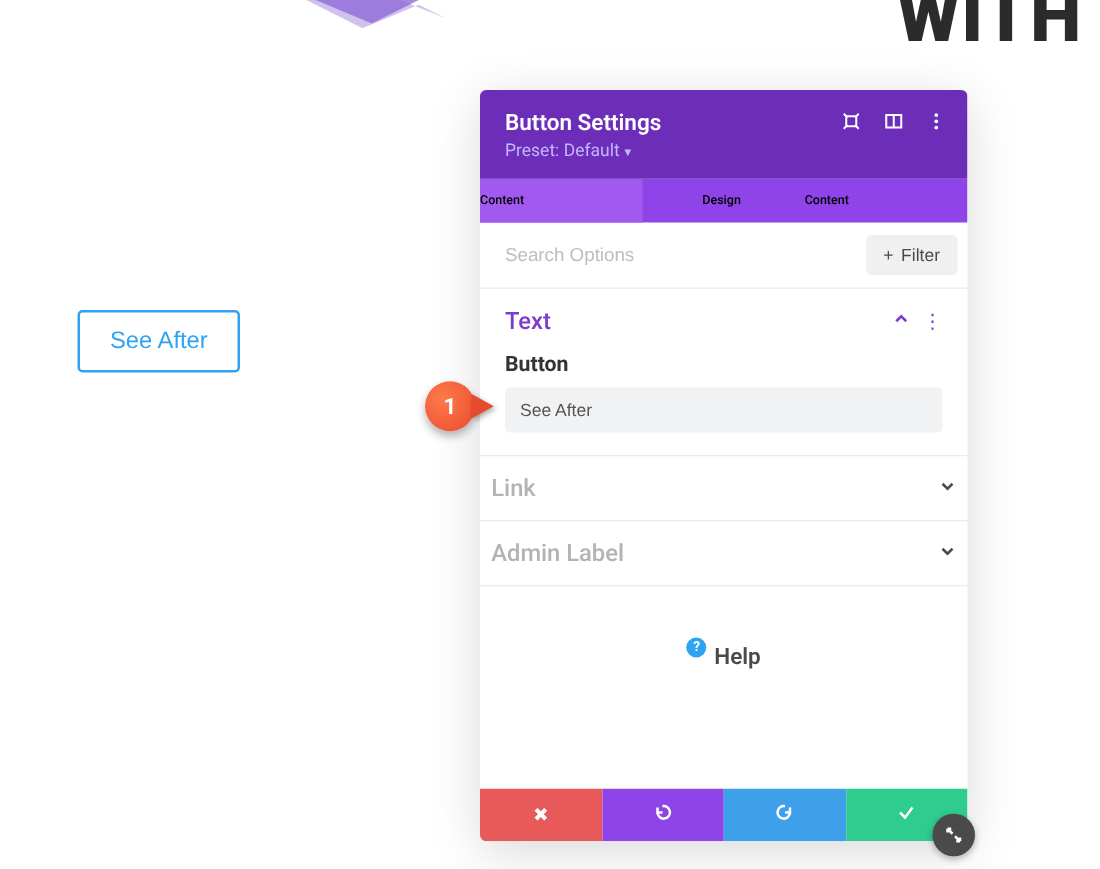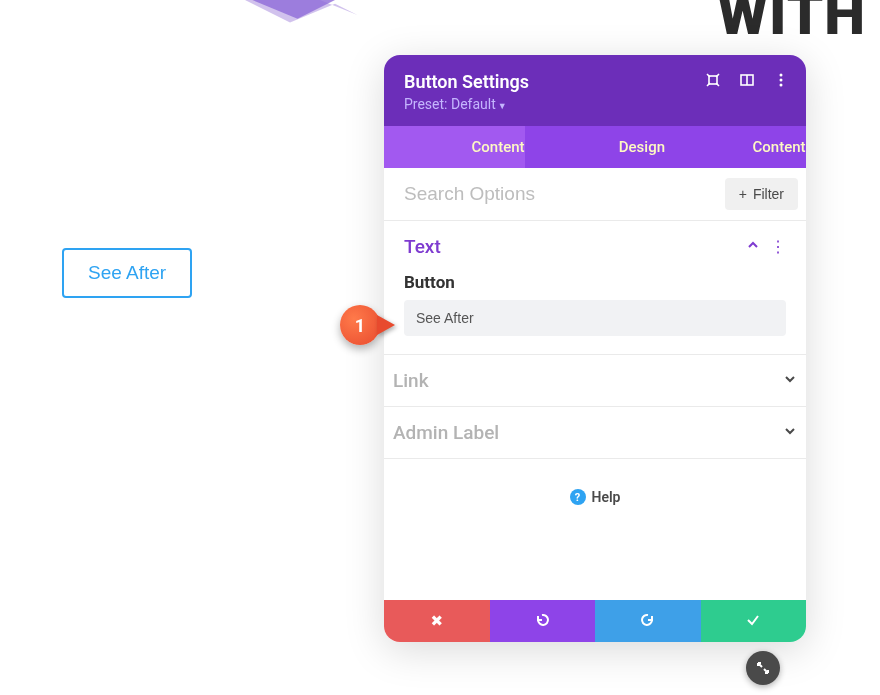--- a/index.html
+++ b/index.html
@@ -34,25 +34,25 @@
     border: 2px solid #2ea3f2;
     color: #2ea3f2;
     background: #fff;
     font-size: 19px;
     padding: 12px 24px;
     border-radius: 4px;
     cursor: pointer;
   }
   .panel {
     position: absolute;
-    top: 55px;
+    top: 72px;
     left: 384px;
-    width: 422px;
+    width: 390px;
     background: #fff;
-    border-radius: 16px;
+    border-radius: 5px;
     box-shadow: 0 8px 40px rgba(0,0,0,0.15);
     overflow: hidden;
   }
   .panel-header {
     background: #6c2eb9;
     color: #fff;
     padding: 16px 20px 14px 20px;
     position: relative;
   }
   .panel-title {
@@ -83,44 +83,44 @@
     color: #fff;
     display: flex;
     align-items: center;
     justify-content: center;
   }
   .tabs {
     background: #8e44e8;
     display: flex;
   }
   .tab {
-    color: #fef9c3;
+    color: #000000;
     padding: 12px 0;
-    font-size: 15px;
+    font-size: 10px;
     font-weight: 500;
     cursor: pointer;
-    text-align: right;
+    text-align: left;
   }
   .tab.active {
     background: #a259f0;
   }
   .tab-content { flex: 0 0 33.3%; }
   .tab-design { flex: 0 0 33.3%; padding-left: 48px; }
   .tab-advanced { flex: 0 0 33.3%; }
   .search-row {
     display: flex;
     align-items: center;
     padding: 10px 8px 10px 20px;
     border-bottom: 1px solid #eaeaea;
   }
   .search-input {
     flex: 1;
     border: none;
     outline: none;
-    font-size: 19px;
+    font-size: 15px;
     color: #444;
   }
   .search-input::placeholder { color: #bdbdbd; }
   .filter-btn {
     background: #f0f0f0;
     border: none;
     border-radius: 4px;
     padding: 8px 14px;
     font-size: 14px;
     color: #4a4a4a;
@@ -196,24 +196,25 @@
     background: #2ea3f2;
     border-radius: 50%;
     color: #fff;
     display: flex;
     align-items: center;
     justify-content: center;
     font-size: 11px;
     font-weight: 700;
   }
   .help-text {
-    font-size: 14px;
+    font-size: 18px;
     font-weight: 600;
     color: #4a4a4a;
     cursor: pointer;
+    margin-top: 16px;
   }
   .footer-bar {
     display: flex;
     height: 42px;
   }
   .footer-btn {
     flex: 1;
     border: none;
     color: #fff;
     cursor: pointer;

